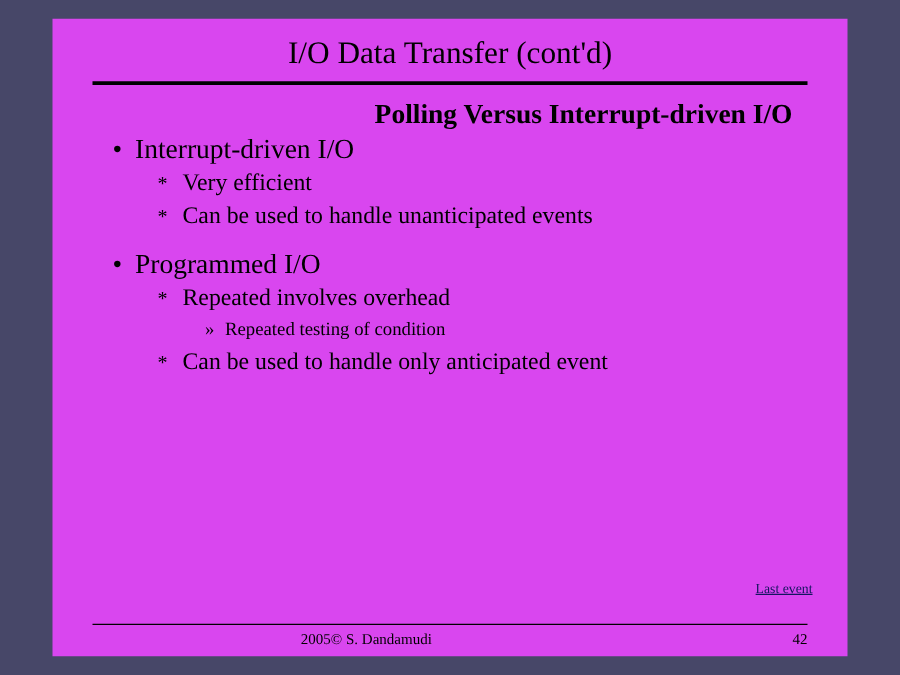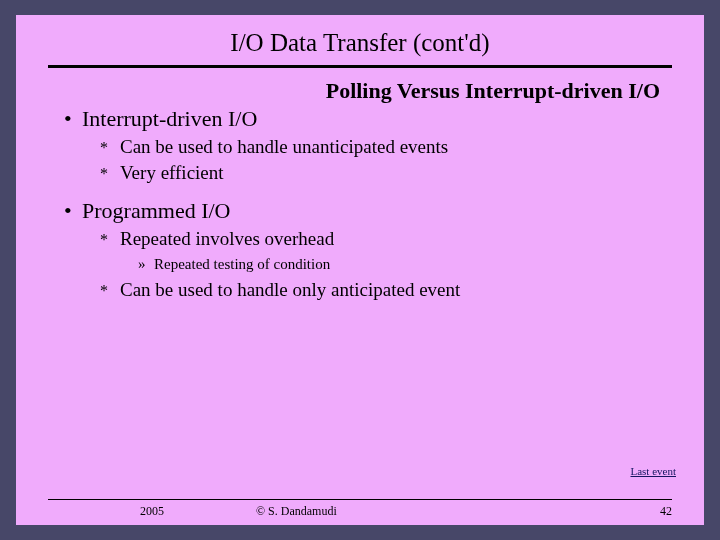--- a/index.html
+++ b/index.html
@@ -5,23 +5,23 @@
   * { margin: 0; padding: 0; box-sizing: border-box; }
   html, body { width: 720px; height: 540px; overflow: hidden; }
   body {
     background: #474768;
     font-family: "Times New Roman", Times, serif;
     display: flex;
     justify-content: center;
     align-items: center;
   }
   .slide {
-    width: 688px;
+    width: 636px;
     height: 510px;
-    background: #f0abfc;
+    background: #d946ef;
     position: relative;
     color: #000;
   }
   .title {
     text-align: center;
     font-size: 25px;
     margin-top: 14px;
     font-weight: normal;
   }
   .hr {
@@ -93,43 +93,43 @@
   .footline {
     border: none;
     border-top: 1px solid #000;
     margin-bottom: 4px;
   }
   .footrow {
     display: flex;
     font-size: 12px;
     align-items: baseline;
   }
-  .footrow .fl { flex: 1; text-align: center; }
+  .footrow .fl { flex: 1; text-align: right; }
   .footrow .fc { flex: 1; }
   .footrow .fr { flex: 1; text-align: right; }
   .cite {
     font-size: 10.5px;
     text-align: center;
     margin-top: 2px;
   }
 </style>
 </head>
 <body>
 
 <div class="slide">
 
   <div class="title">I/O Data Transfer (cont'd)</div>
   <hr class="hr">
 
   <div class="content">
     <div class="subtitle">Polling Versus Interrupt-driven I/O</div>
 
     <div class="l1">Interrupt-driven I/O</div>
+    <div class="l2">Very efficient</div>
     <div class="l2">Can be used to handle unanticipated events</div>
-    <div class="l2">Very efficient</div>
 
     <div class="gap"></div>
 
     <div class="l1">Programmed I/O</div>
     <div class="l2">Repeated involves overhead</div>
     <div class="l3">Repeated testing of condition</div>
     <div class="l2">Can be used to handle only anticipated event</div>
   </div>
 
   <a class="lastslide">Last event</a>

